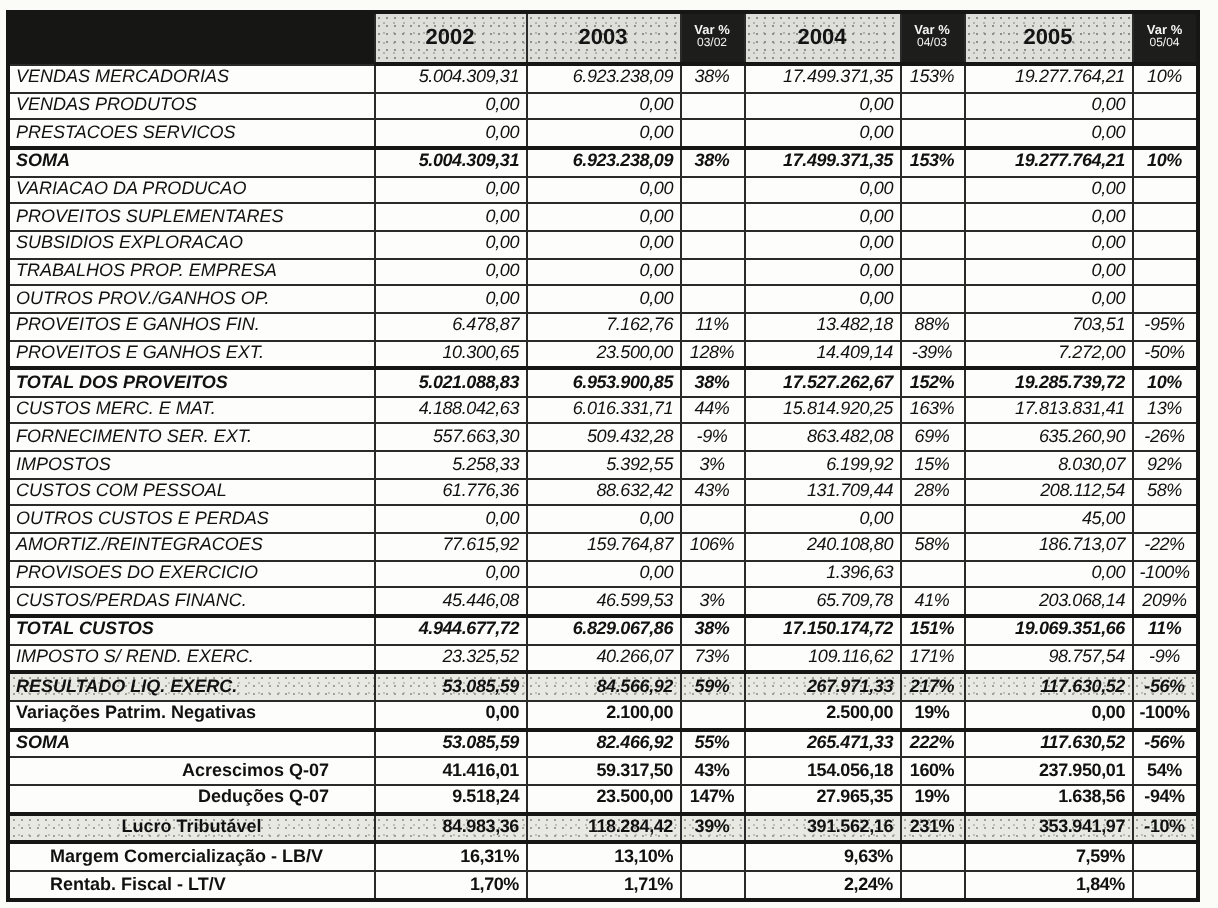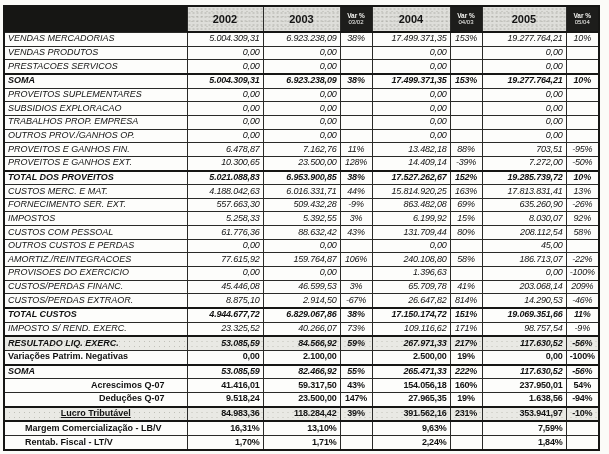--- a/index.html
+++ b/index.html
@@ -20,21 +20,21 @@
   td.lbl{text-align:left;font-size:9px;padding-left:3px;margin-top:20px;}
   td.num{text-align:right;letter-spacing:-0.2px;}
   td.var{text-align:center;padding:0 1px;}
   
   tr.r-total td,tr.r-resultado td{font-weight:bold;border-top:2px solid #161614;}
   tr.r-resultado td,tr.r-lucro td{background-color:#e9e9e4;background-image:radial-gradient(#a2a29a 0.55px,transparent 0.7px),radial-gradient(#c0c0b8 0.55px,transparent 0.7px);background-size:4px 4px,5px 5px;background-position:0 0,2px 2px;}
   tr.r-plain td,tr.r-qrow td,tr.r-lucro td,tr.r-metric td{font-style:normal;font-weight:bold;}
   tr.r-qrow td,tr.r-lucro td,tr.r-metric td{font-weight:bold;}
   tr.r-qrow td.lbl{text-align:right;padding-right:22px;}
   tr.r-lucro td{border-top:2px solid #161614;border-bottom:2px solid #161614;}
-  tr.r-lucro td.lbl{text-align:center;text-decoration:underline;}
+  tr.r-lucro td.lbl{text-align:center;}
   tr.r-metric td.lbl{padding-left:20px;}
 </style>
 </head>
 <body>
 
 <div class="sheet">
   <table>
     <colgroup>
       <col style="width:183px">
         <col style="width:76px">
@@ -101,20 +101,30 @@
           <td class="lbl">SOMA</td>
           <td class="num">5.004.309,31</td>
           <td class="num">6.923.238,09</td>
           <td class="num var">38%</td>
           <td class="num">17.499.371,35</td>
           <td class="num var">153%</td>
           <td class="num">19.277.764,21</td>
           <td class="num var">10%</td>
         </tr>
         <tr class="r-item">
+          <td class="lbl">VARIACAO DA PRODUCAO</td>
+          <td class="num">0,00</td>
+          <td class="num">0,00</td>
+          <td class="num var"></td>
+          <td class="num">0,00</td>
+          <td class="num var"></td>
+          <td class="num">0,00</td>
+          <td class="num var"></td>
+        </tr>
+        <tr class="r-item">
           <td class="lbl">PROVEITOS SUPLEMENTARES</td>
           <td class="num">0,00</td>
           <td class="num">0,00</td>
           <td class="num var"></td>
           <td class="num">0,00</td>
           <td class="num var"></td>
           <td class="num">0,00</td>
           <td class="num var"></td>
         </tr>
         <tr class="r-item">
@@ -206,21 +216,21 @@
           <td class="num var">15%</td>
           <td class="num">8.030,07</td>
           <td class="num var">92%</td>
         </tr>
         <tr class="r-item">
           <td class="lbl">CUSTOS COM PESSOAL</td>
           <td class="num">61.776,36</td>
           <td class="num">88.632,42</td>
           <td class="num var">43%</td>
           <td class="num">131.709,44</td>
-          <td class="num var">80%</td>
+          <td class="num var">28%</td>
           <td class="num">208.112,54</td>
           <td class="num var">58%</td>
         </tr>
         <tr class="r-item">
           <td class="lbl">OUTROS CUSTOS E PERDAS</td>
           <td class="num">0,00</td>
           <td class="num">0,00</td>
           <td class="num var"></td>
           <td class="num">0,00</td>
           <td class="num var"></td>
@@ -249,30 +259,20 @@
         </tr>
         <tr class="r-item">
           <td class="lbl">CUSTOS/PERDAS FINANC.</td>
           <td class="num">45.446,08</td>
           <td class="num">46.599,53</td>
           <td class="num var">3%</td>
           <td class="num">65.709,78</td>
           <td class="num var">41%</td>
           <td class="num">203.068,14</td>
           <td class="num var">209%</td>
-        </tr>
-        <tr class="r-item">
-          <td class="lbl">CUSTOS/PERDAS EXTRAOR.</td>
-          <td class="num">8.875,10</td>
-          <td class="num">2.914,50</td>
-          <td class="num var">-67%</td>
-          <td class="num">26.647,82</td>
-          <td class="num var">814%</td>
-          <td class="num">14.290,53</td>
-          <td class="num var">-46%</td>
         </tr>
         <tr class="r-total">
           <td class="lbl">TOTAL CUSTOS</td>
           <td class="num">4.944.677,72</td>
           <td class="num">6.829.067,86</td>
           <td class="num var">38%</td>
           <td class="num">17.150.174,72</td>
           <td class="num var">151%</td>
           <td class="num">19.069.351,66</td>
           <td class="num var">11%</td>

